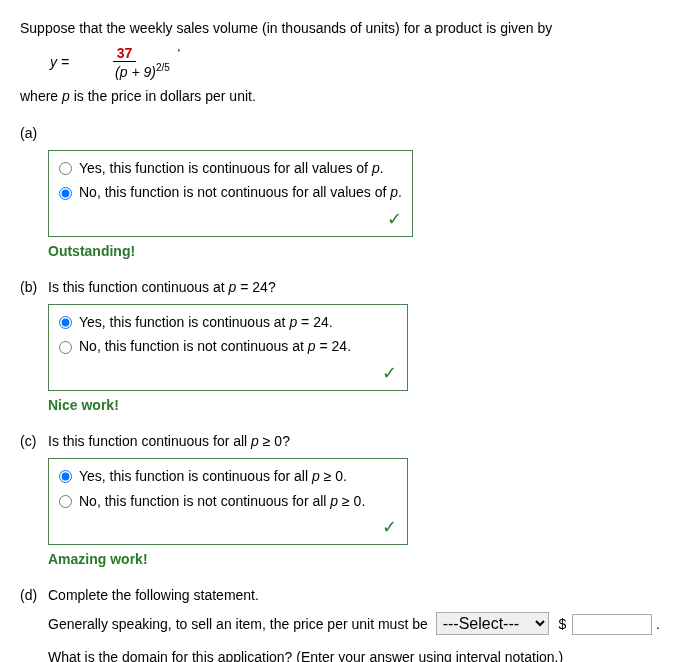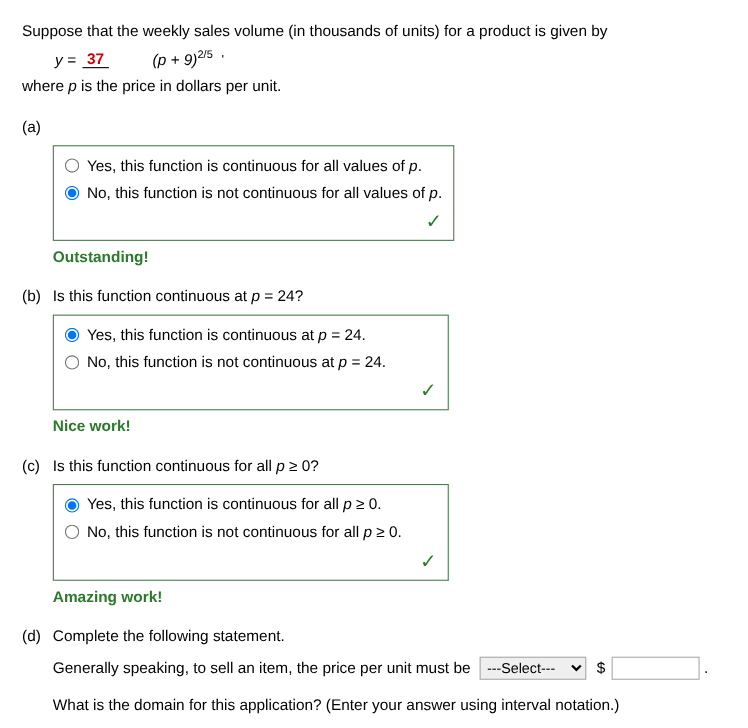--- a/index.html
+++ b/index.html
@@ -20,21 +20,21 @@
       display: flex;
       align-items: center;
       margin: 6px 0 6px 30px;
     }
     .formula-y {
       font-style: italic;
       margin-right: 6px;
     }
     .fraction {
       display: inline-flex;
-      flex-direction: row;
+      flex-direction: column;
       align-items: center;
       margin-right: 4px;
     }
     .fraction-num {
       border-bottom: 1px solid #000;
       padding: 0 4px;
       color: #cc0000;
       font-weight: bold;
     }
     .fraction-den {
@@ -97,21 +97,21 @@
       margin-top: 6px;
       color: #2a7a2a;
       font-weight: bold;
     }
     .part-d-content {
       margin-left: 28px;
       line-height: 1.8;
     }
     .inline-select {
       margin: 0 4px;
-      font-size: 13px;
+      font-size: 16px;
       padding: 1px 2px;
       border: 1px solid #aaa;
     }
     .dollar-sign {
       margin: 0 2px;
     }
     .dollar-input {
       width: 80px;
       border: 1px solid #aaa;
       padding: 2px 4px;

